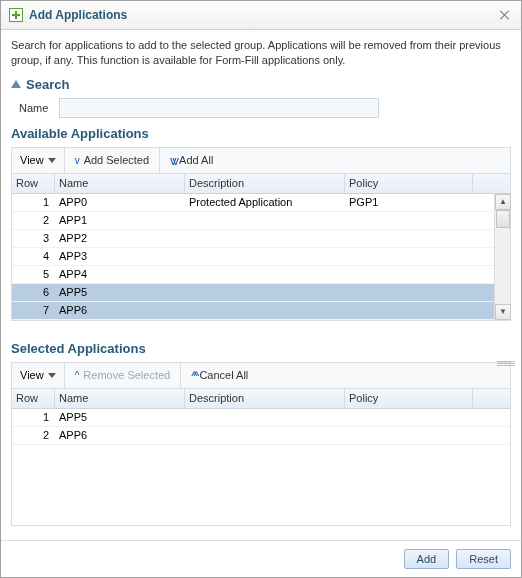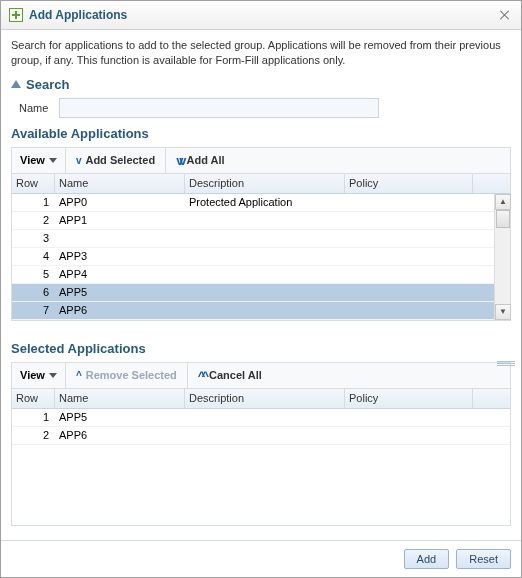--- a/index.html
+++ b/index.html
@@ -16,21 +16,21 @@
 .close-x::after { transform: rotate(-45deg); }
 .body { padding: 8px 10px; }
 .desc { color: #333; line-height: 1.4; margin-bottom: 8px; }
 .section-title { display:flex; align-items:center; color:#2a5a7a; font-weight:bold; font-size:13px; margin: 4px 0 6px 0; }
 .triangle { width:0; height:0; border-left:5px solid transparent; border-right:5px solid transparent; border-bottom:8px solid #6a8bb0; margin-right:5px; transform: rotate(0deg); }
 .form-row { display:flex; align-items:center; margin: 4px 0 8px 8px; }
 .form-row label { width: 40px; color:#333; }
 .form-row input { flex:0 0 320px; height:20px; border:1px solid #c8d6e6; background:#f4f8fc; padding:2px 4px; }
 .btnrow { text-align: right; margin: 4px 0 10px 0; }
 .btn { display:inline-block; background: linear-gradient(#eef4fb,#d7e5f5); border:1px solid #9ab4d0; color:#2a4a6a; padding: 3px 12px; font-size:11px; cursor:pointer; border-radius:2px; margin-left:4px; }
-.toolbar { display:flex; align-items:center; border:1px solid #d8dde2; border-bottom:none; background:#f8f9fb; height:26px;font-weight:bold; }
+.toolbar { display:flex; align-items:center; border:1px solid #d8dde2; border-bottom:none; background:#f8f9fb; height:26px; }
 .toolbar .sep { width:1px; height:100%; background:#d8dde2; }
 .toolbar .tbtn { display:flex; align-items:center; padding:0 10px; height:100%; cursor:pointer; color:#333; }
 .toolbar .tbtn.disabled { color:#9aa8b8; cursor:default; }
 .icon-chev { display:inline-block; margin-right:4px; font-size:10px; }
 .icon-dblchev { display:inline-block; margin-right:4px; letter-spacing:-4px; font-size:13px; }
 .down { color:#1b5fb0; }
 .up { color:#1b5fb0; }
 .viewbtn { padding:0 8px; display:flex; align-items:center; height:100%; cursor:pointer; }
 .viewbtn .caret { display:inline-block; margin-left:4px; width:0; height:0; border-left:4px solid transparent; border-right:4px solid transparent; border-top:5px solid #555; }
 .grid { border:1px solid #d8dde2; }
@@ -101,29 +101,31 @@
       <div class="cell col-name">Name</div>
       <div class="cell col-desc">Description</div>
       <div class="cell col-policy">Policy</div>
     </div>
     <div class="grid-body avail-body" id="avail-body">
 
     <div class="row">
           <div class="cell col-row">1</div>
           <div class="cell col-name">APP0</div>
           <div class="cell col-desc">Protected Application</div>
+          <div class="cell col-policy">PGP1</div>
         </div>
         <div class="row">
           <div class="cell col-row">2</div>
           <div class="cell col-name">APP1</div>
           <div class="cell col-desc"></div>
           <div class="cell col-policy"></div>
         </div>
         <div class="row">
           <div class="cell col-row">3</div>
+          <div class="cell col-name">APP2</div>
           <div class="cell col-desc"></div>
           <div class="cell col-policy"></div>
         </div>
         <div class="row">
           <div class="cell col-row">4</div>
           <div class="cell col-name">APP3</div>
           <div class="cell col-desc"></div>
           <div class="cell col-policy"></div>
         </div>
         <div class="row">

